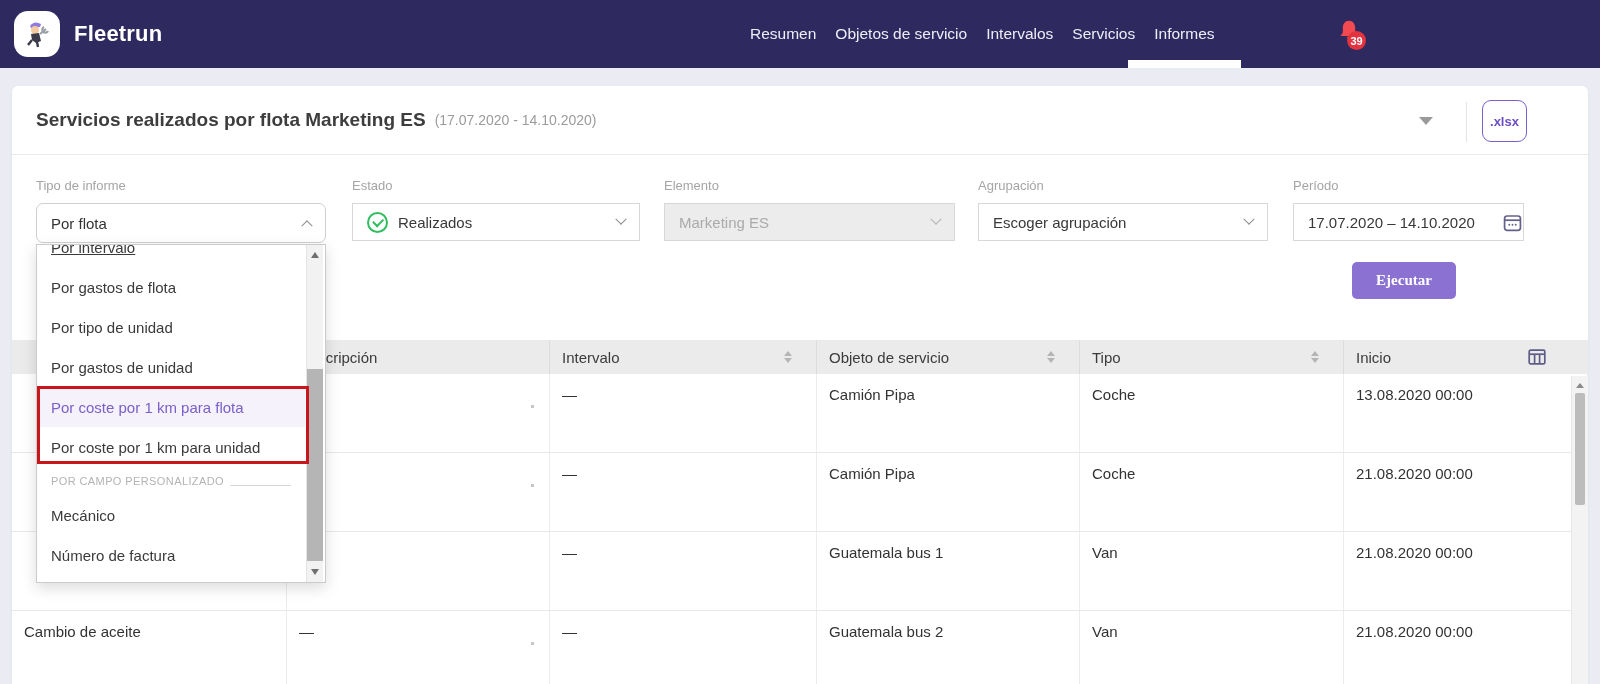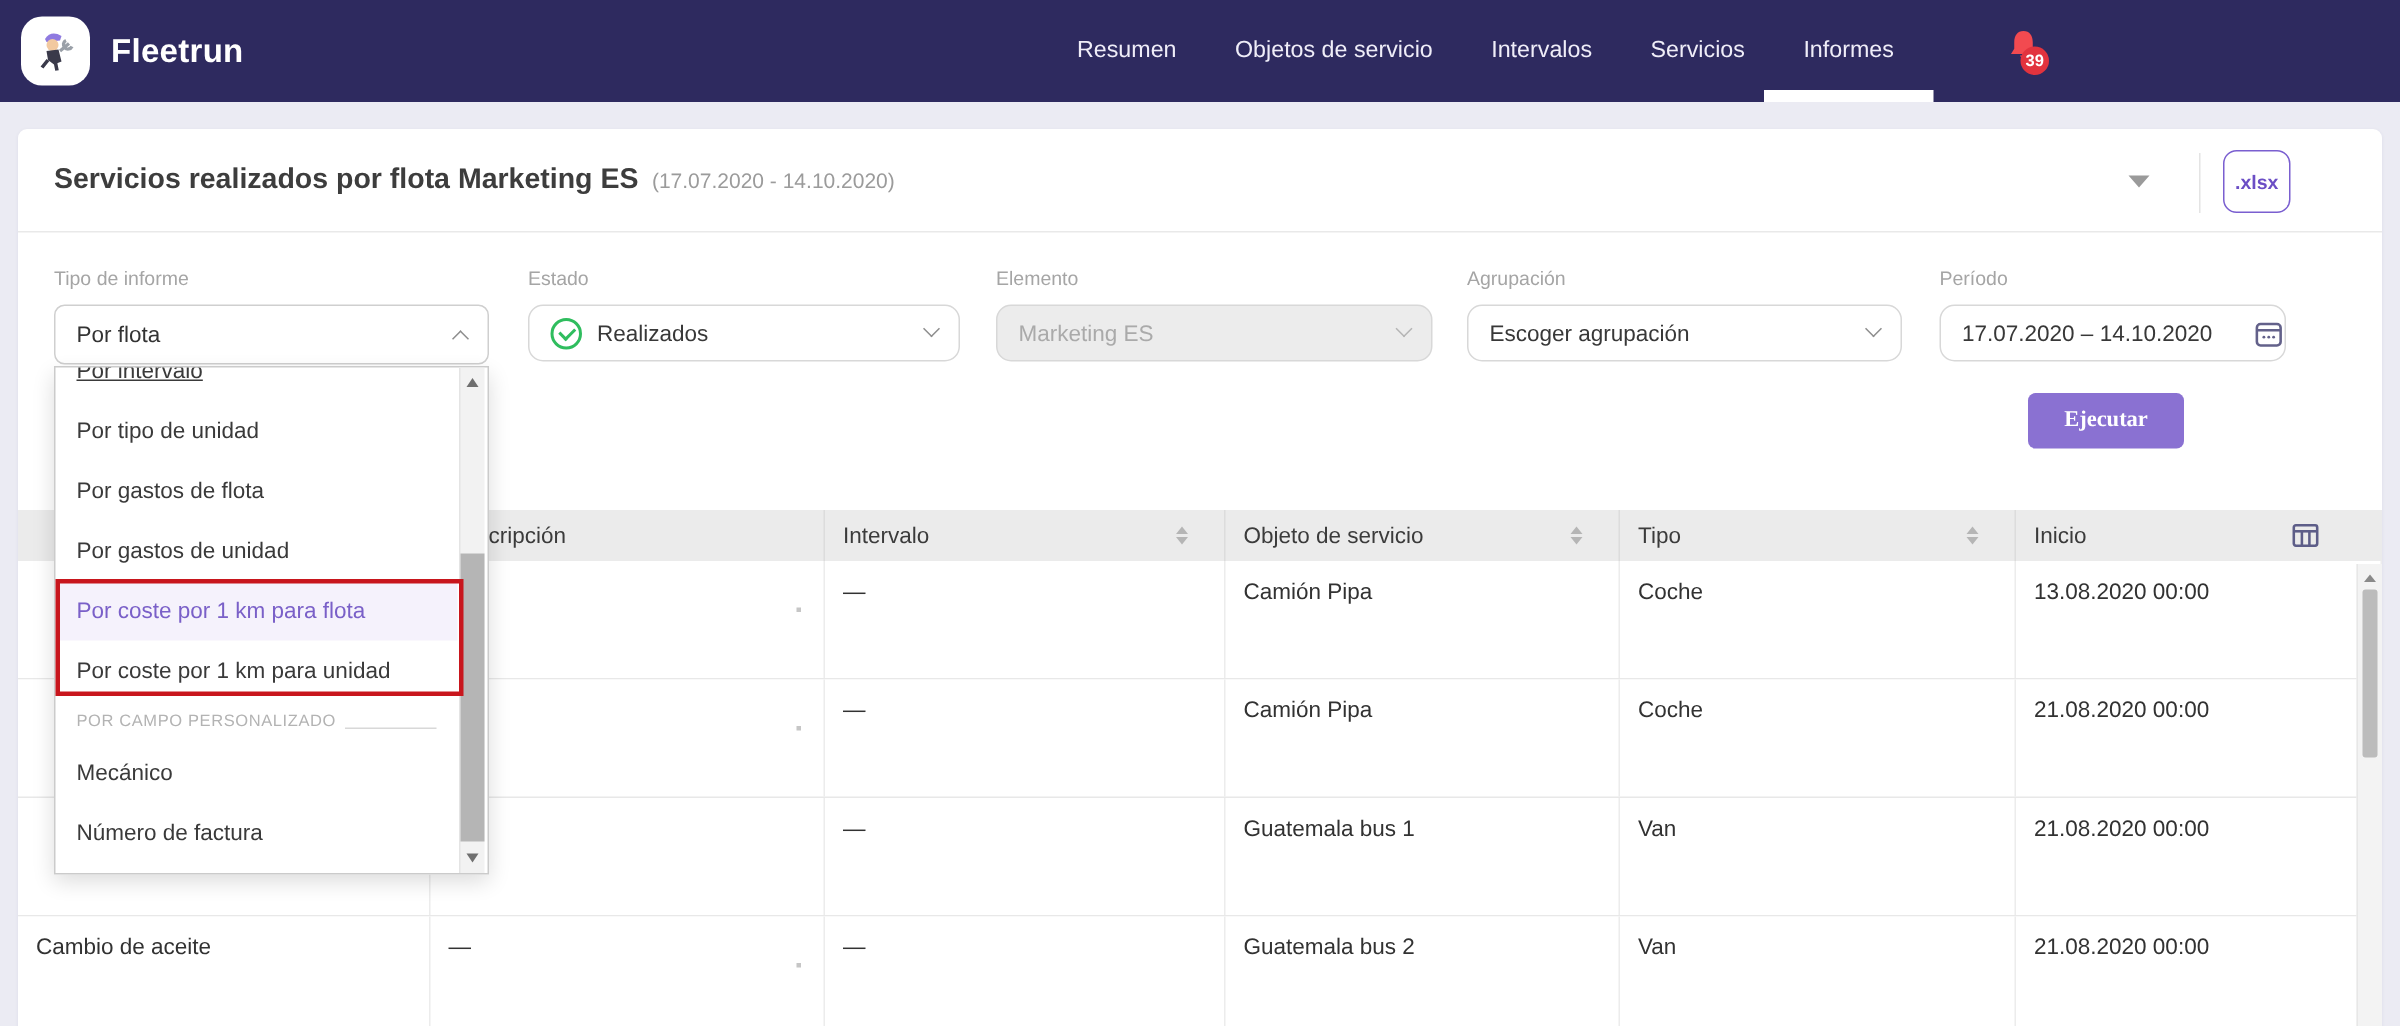--- a/index.html
+++ b/index.html
@@ -5,21 +5,21 @@
   * { margin:0; padding:0; box-sizing:border-box; }
   html,body { width:1600px; height:684px; overflow:hidden; background:#ebebf3;
     font-family:"Liberation Sans", sans-serif; color:#383838; }
 
   
   .navbar { position:relative; width:1600px; height:68px; background:#2e2a5f; z-index:10; }
   .logo { position:absolute; left:14px; top:11px; width:46px; height:46px; background:#ffffff;
     border-radius:14px; display:flex; align-items:center; justify-content:center; cursor:pointer; }
   .brand { position:absolute; left:74px; top:0; height:68px; display:flex; align-items:center;
     color:#ffffff; font-size:22px; font-weight:bold; letter-spacing:.2px; }
-  .nav-items { position:absolute; left:718px; top:0; height:68px; display:flex; gap:39px; }
+  .nav-items { position:absolute; left:750px; top:0; height:68px; display:flex; gap:19px; }
   .nav-item { position:relative; display:flex; align-items:center; height:68px; color:#efedf8;
     font-size:15.5px; cursor:pointer; white-space:nowrap; }
   .nav-item.active::after { content:""; position:absolute; left:-26px; right:-26px; bottom:0;
     height:8px; background:#ffffff; }
   .bell-wrap { position:absolute; left:1336px; top:18px; width:36px; height:36px; cursor:pointer; }
   .bell-badge { position:absolute; left:11px; top:13px; min-width:19px; height:19px; background:#e2333e;
     border-radius:50%; color:#fff; font-size:11px; font-weight:bold; display:flex; align-items:center;
     justify-content:center; }
 
   
@@ -32,21 +32,21 @@
   .title-period { font-size:14px; color:#9b9b9b; margin-left:9px; }
   .collapse-caret { position:absolute; left:1407px; top:31px; width:0; height:0;
     border-left:7px solid transparent; border-right:7px solid transparent; border-top:8px solid #9a9a9a;
     cursor:pointer; }
   .title-divider { position:absolute; left:1454px; top:16px; width:1px; height:40px; background:#e4e4e4; }
   .xlsx-btn { position:absolute; left:1470px; top:14px; width:45px; height:42px; background:#fff;
     border:1.5px solid #7a5fd0; border-radius:9px; color:#6b4ec5; font-size:13px; font-weight:bold;
     display:flex; align-items:center; justify-content:center; cursor:pointer; }
   .filter-label { position:absolute; top:92px; font-size:13px; color:#a5a5a5; white-space:nowrap; }
   .control { position:absolute; top:117px; height:38px; background:#fff; border:1px solid #d8d8d8;
-    border-radius:10px; display:flex; align-items:center; padding:0 14px; font-size:15px;
+    border-radius:0; display:flex; align-items:center; padding:0 14px; font-size:15px;
     color:#383838; cursor:pointer; white-space:nowrap; }
   .control.disabled { background:#ececec; color:#aaaaaa; cursor:default; }
   .chev { width:8px; height:8px; border-right:1.8px solid #8d8d8d; border-bottom:1.8px solid #8d8d8d;
     margin-left:auto; flex:0 0 auto; }
   .chev.down { transform:rotate(45deg) translate(-2px,-2px); }
   .chev.up   { transform:rotate(-135deg) translate(-2px,-2px); }
   .check-circle { width:21px; height:21px; border-radius:50%; border:2px solid #2fbd5e;
     position:relative; margin-right:10px; flex:0 0 auto; }
   .check-circle::after { content:""; position:absolute; left:4px; top:4.5px; width:8px; height:4.5px;
     border-left:2px solid #2fbd5e; border-bottom:2px solid #2fbd5e; transform:rotate(-45deg); }
@@ -262,22 +262,22 @@
 </div>
 
 <div class="dd-select">
   <span>Por flota</span>
   <span class="chev up"></span>
 </div>
 
 <div class="dd-panel">
   <div class="dd-list">
     <div class="dd-item clipped">Por intervalo</div>
+    <div class="dd-item">Por gastos de flota</div>
     <div class="dd-item">Por tipo de unidad</div>
-    <div class="dd-item">Por gastos de flota</div>
     <div class="dd-item">Por gastos de unidad</div>
     <div class="dd-item highlight">Por coste por 1 km para flota</div>
     <div class="dd-item">Por coste por 1 km para unidad</div>
     <div class="dd-section">
       <span>POR CAMPO PERSONALIZADO</span>
       <span class="sec-line"></span>
     </div>
     <div class="dd-item">Mecánico</div>
     <div class="dd-item">Número de factura</div>
   </div>

